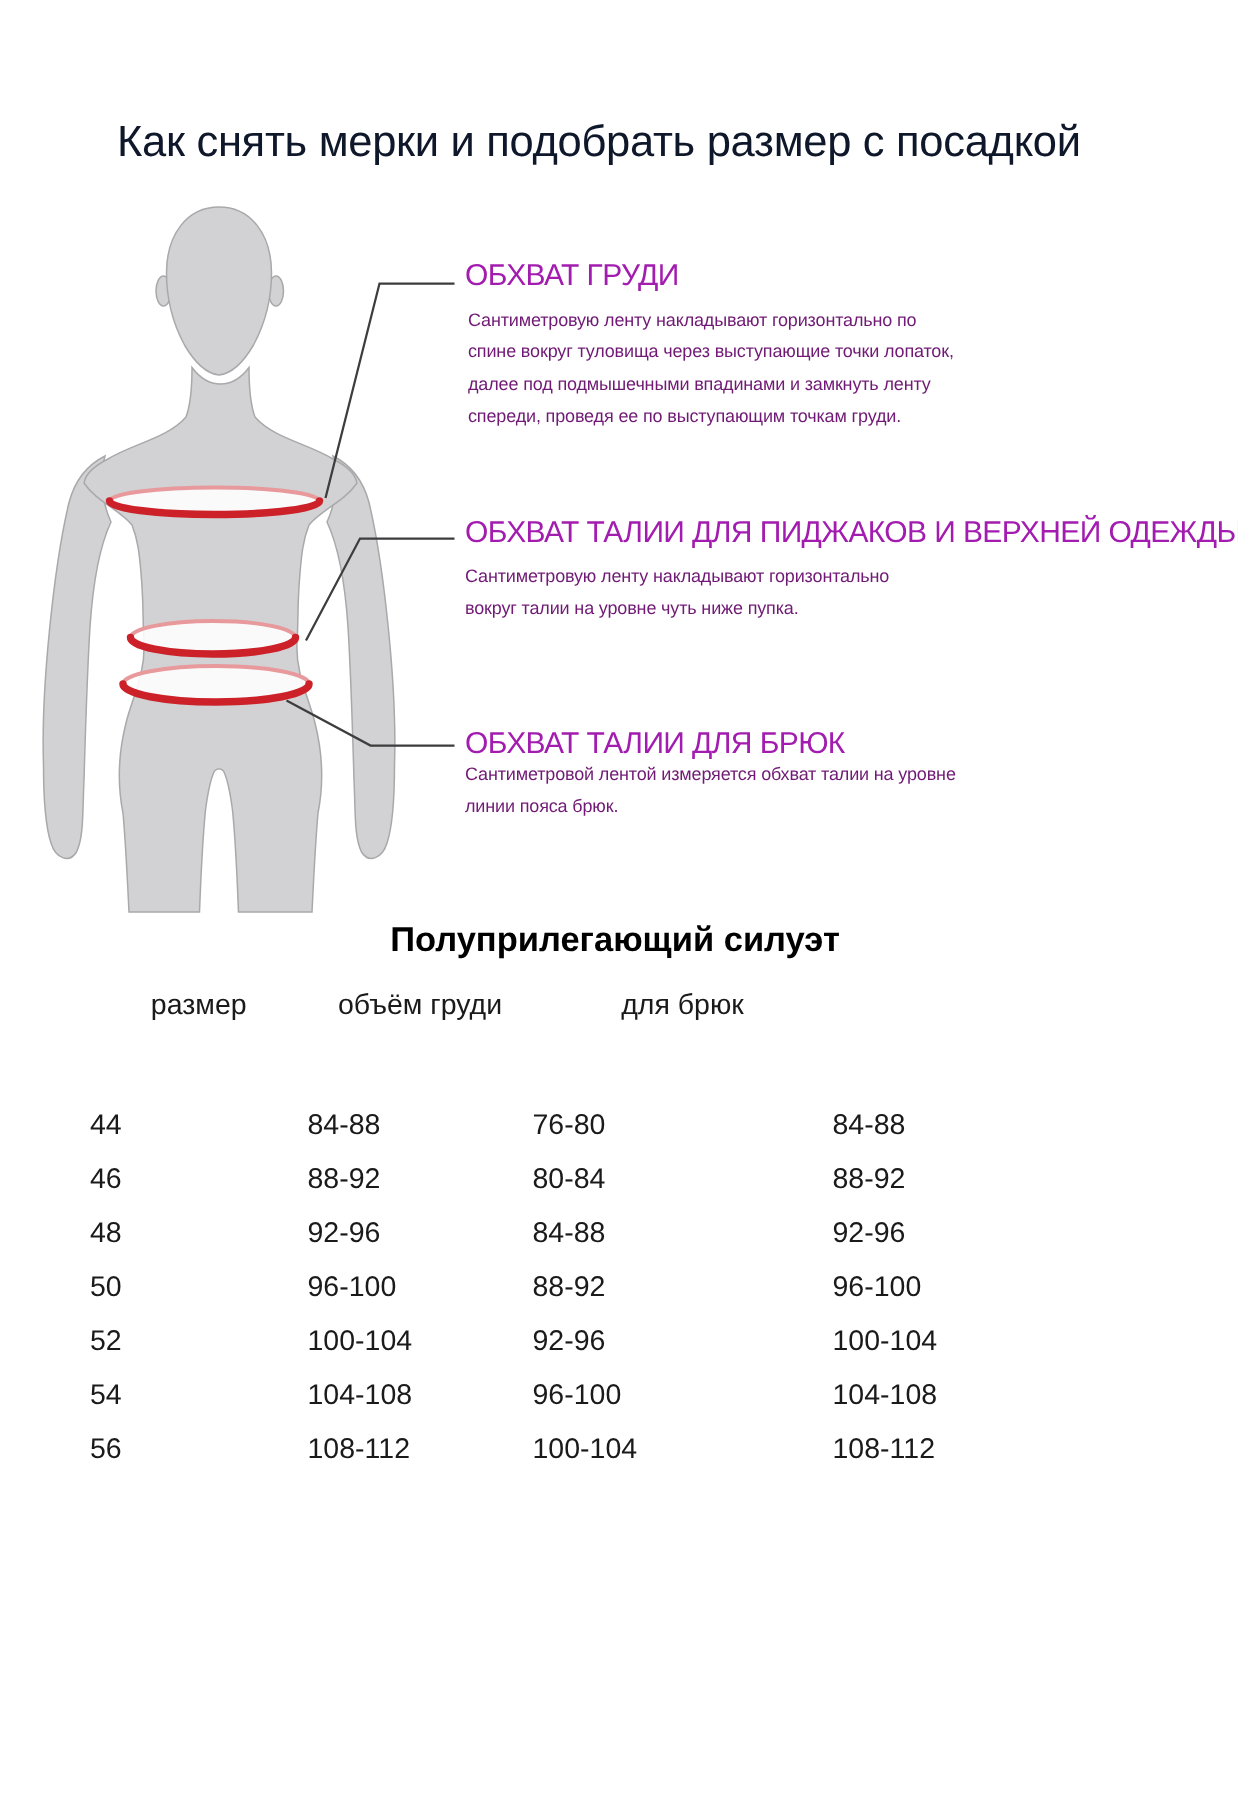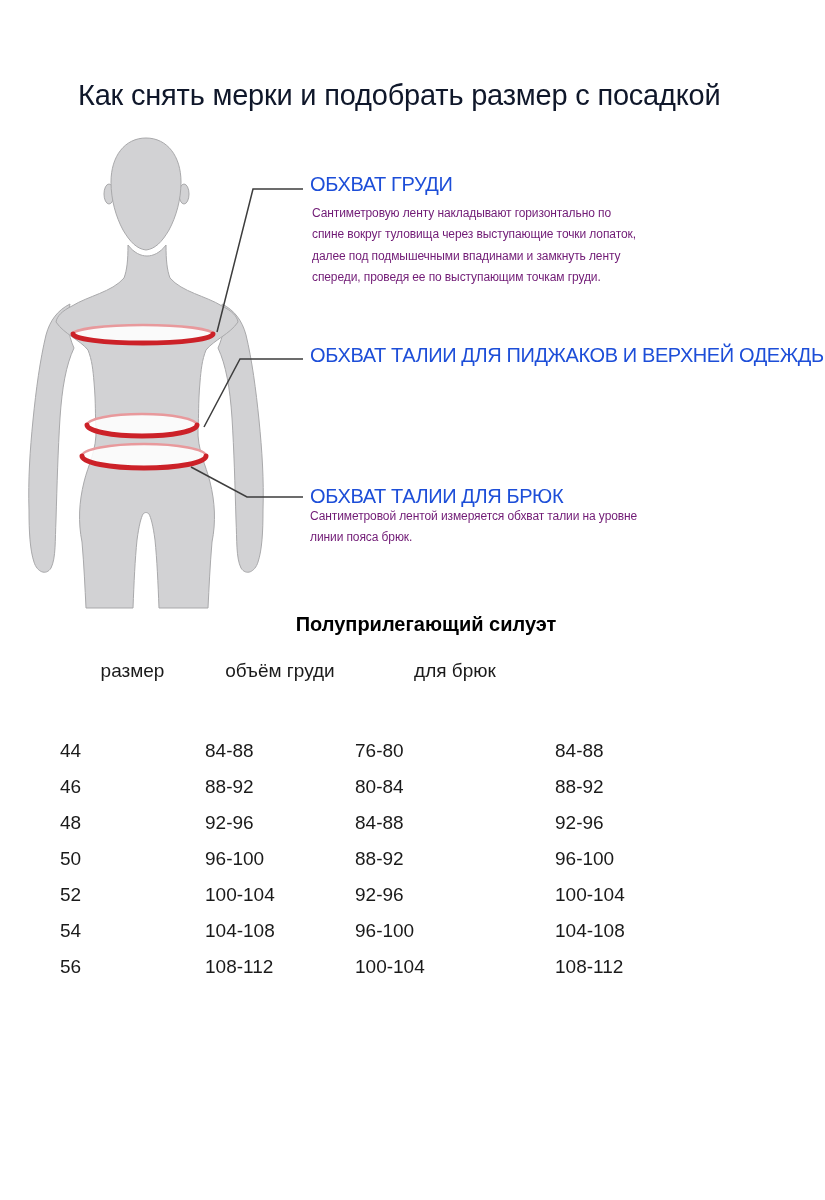--- a/index.html
+++ b/index.html
@@ -9,30 +9,30 @@
     font-family:"Liberation Sans","DejaVu Sans",sans-serif;
     color:#1a1a1a;
   }
   .abs{position:absolute;}
   .page-title{
     left:78px;top:80px;font-size:29px;line-height:1.1;color:#0f172a;
     white-space:nowrap;letter-spacing:-0.2px;
   }
   .figure-svg{left:0;top:120px;}
   .sec-heading{
-    font-size:20px;line-height:1.1;color:#1d4ed8;white-space:nowrap;
+    font-size:20px;line-height:1.1;color:#a21caf;white-space:nowrap;
     letter-spacing:-0.4px;
   }
   .sec-body{
     font-size:12px;line-height:21.3px;color:#701a75;white-space:pre-line;
     letter-spacing:-0.1px;
   }
   .subtitle{
-    left:76px;top:613px;width:700px;text-align:center;
-    font-size:20px;font-weight:bold;color:#000;
+    left:60px;top:613px;width:700px;text-align:center;
+    font-size:23px;font-weight:bold;color:#000;
   }
   .size-table{left:60px;top:660px;width:700px;font-size:19px;}
   .thead-row,.trow{
     display:grid;grid-template-columns:145px 150px 200px 205px;
   }
   .th{ text-align:center; }
   .th .l1{height:40px;line-height:22px;}
   .th .l2{height:36px;line-height:22px;}
   .tbody{margin-top:-3px;}
   .trow{height:36px;}
@@ -96,20 +96,22 @@
     <polyline class="leader" points="191,347 247,377 303,377"></polyline>
   </svg>
 
   <div class="abs sec-heading" style="left:310px;top:173px;">ОБХВАТ ГРУДИ</div>
   <div class="abs sec-body" style="left:312px;top:203px;width:460px;">Сантиметровую ленту накладывают горизонтально по
 спине вокруг туловища через выступающие точки лопаток,
 далее под подмышечными впадинами и замкнуть ленту
 спереди, проведя ее по выступающим точкам груди.</div>
 
   <div class="abs sec-heading" style="left:310px;top:344px;">ОБХВАТ ТАЛИИ ДЛЯ ПИДЖАКОВ И ВЕРХНЕЙ ОДЕЖДЫ</div>
+  <div class="abs sec-body" style="left:310px;top:374px;width:440px;">Сантиметровую  ленту накладывают горизонтально
+вокруг талии на уровне чуть ниже пупка.</div>
 
   <div class="abs sec-heading" style="left:310px;top:485px;">ОБХВАТ ТАЛИИ ДЛЯ БРЮК</div>
   <div class="abs sec-body" style="left:310px;top:506px;width:470px;">Сантиметровой лентой измеряется обхват талии на уровне
 линии пояса брюк.</div>
 
   <div class="abs subtitle">Полуприлегающий силуэт</div>
 
   <div class="abs size-table">
     <div class="thead-row">
       <div class="th">

